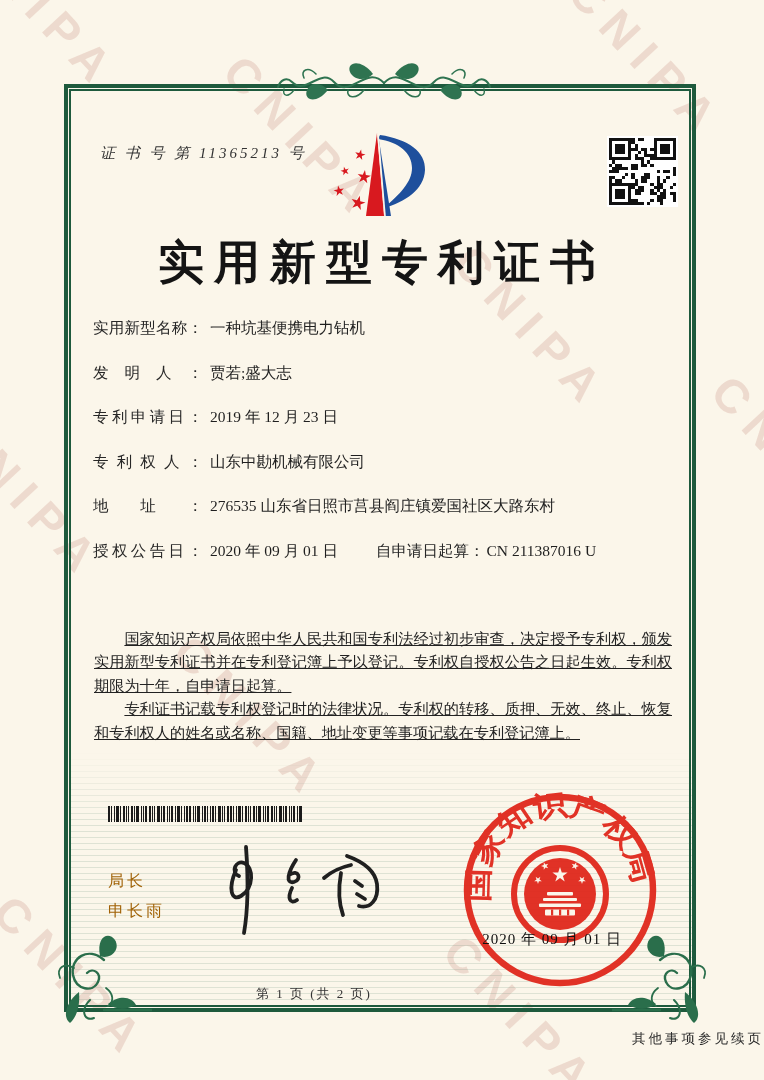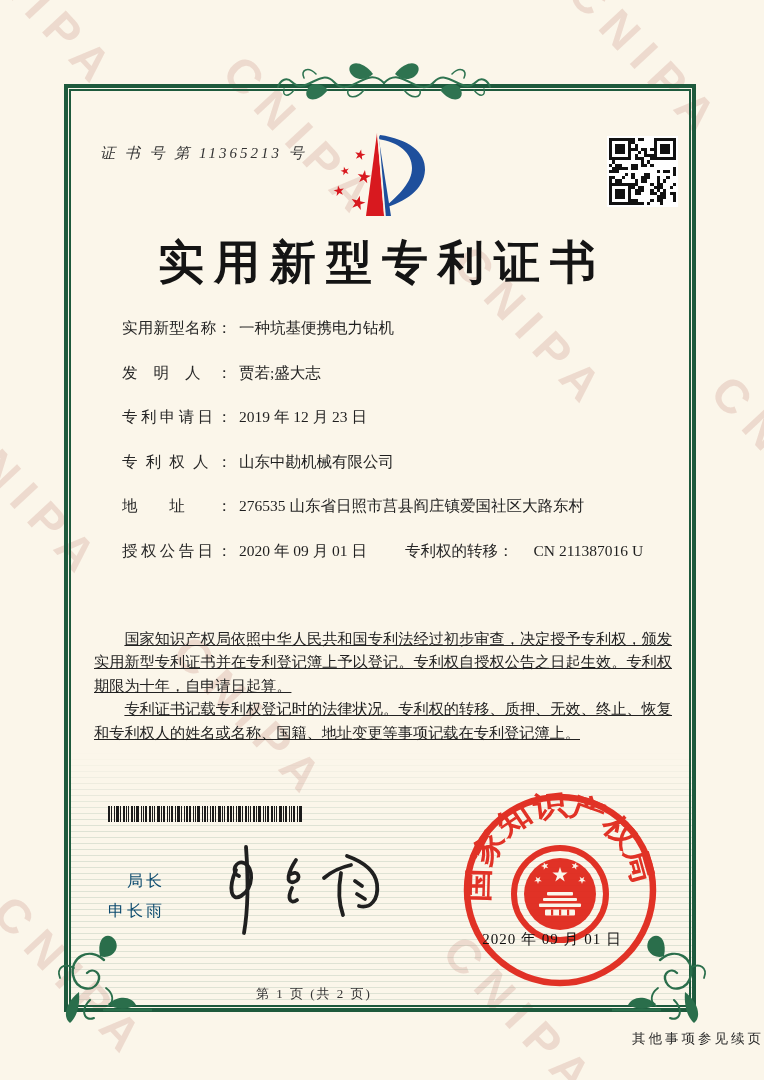--- a/index.html
+++ b/index.html
@@ -45,41 +45,41 @@
   }
   .logo { position:absolute; z-index:3; left:320px; top:130px; width:116px; height:100px; }
   .qr   { position:absolute; z-index:3; left:607px; top:136px; width:71px; height:71px; background:#fff; padding:2px; }
   .qr svg { width:100%; height:100%; fill:#111; shape-rendering:crispEdges; }
 
   .title {
     position:absolute; z-index:3; left:0; top:232px; width:764px; text-align:center;
     font-size:46px; font-weight:bold; letter-spacing:10px; color:#141414;
   }
 
-  .fields { position:absolute; z-index:3; left:122px; top:318px; width:545px; font-size:15.5px; }
+  .fields { position:absolute; z-index:3; left:93px; top:318px; width:545px; font-size:15.5px; }
   .field-row { height:44.6px; position:relative; white-space:nowrap; }
   .field-label {
     display:inline-block; width:110px; text-align:justify; text-align-last:justify;
     vertical-align:top; color:#272727;
   }
   .field-value { margin-left:7px; color:#1f1f1f; }
   .pair2 { position:absolute; left:283px; top:0; }
   .pair2 .plabel { color:#272727; }
-  .pair2 .field-value { margin-left:20px; }
+  .pair2 .field-value { margin-left:2px; }
 
   .paragraphs {
     position:absolute; z-index:3; left:94px; top:627px; width:578px;
     font-size:15.2px; line-height:23.4px; text-align:justify; color:#222;text-decoration:underline;
   }
   .paragraphs p { margin:0; text-indent:2em; }
 
   .barcode { position:absolute; z-index:3; left:108px; top:806px; width:196px; height:16px; }
   .barcode svg { width:100%; height:100%; fill:#1a1a1a; shape-rendering:crispEdges; }
 
-  .officer { position:absolute; z-index:3; left:108px; top:866px; font-size:16px; letter-spacing:3px; line-height:30px; color:#0c4a6e;text-align:right; }
+  .officer { position:absolute; z-index:3; left:108px; top:866px; font-size:16px; letter-spacing:3px; line-height:30px; color:#a16207; }
   .signature { position:absolute; z-index:3; left:208px; top:840px; width:195px; height:98px; }
 
   .seal { position:absolute; z-index:3; left:460px; top:790px; width:200px; height:200px; opacity:0.93; }
   .seal-date {
     position:absolute; z-index:4; left:452px; top:930px; width:200px; text-align:center;
     font-size:15px; letter-spacing:1px; color:#101010;
   }
 
   .page-info { position:absolute; z-index:3; left:0; top:985px; width:628px; text-align:center; font-size:13px; letter-spacing:2px; color:#333; }
   .note      { position:absolute; z-index:3; left:0; top:1030px; width:764px; text-align:right; font-size:13.5px; letter-spacing:3px; color:#2a2a2a; }
@@ -388,21 +388,21 @@
   </div>
   <div class="field-row">
     <span class="field-label">专利权人：</span><span class="field-value">山东中勘机械有限公司</span>
   </div>
   <div class="field-row">
     <span class="field-label">地址：</span><span class="field-value">276535 山东省日照市莒县阎庄镇爱国社区大路东村</span>
   </div>
   <div class="field-row">
     <span class="field-label">授权公告日：</span><span class="field-value">2020 年 09 月 01 日</span>
     <span class="pair2">
-      <span class="plabel">专利权的转移：</span><span class="field-value">CN 211387016 U</span>
+      <span class="plabel">自申请日起算：</span><span class="field-value">CN 211387016 U</span>
     </span>
   </div>
 </div>
 
 <div class="paragraphs">
   <p>国家知识产权局依照中华人民共和国专利法经过初步审查，决定授予专利权，颁发实用新型专利证书并在专利登记簿上予以登记。专利权自授权公告之日起生效。专利权期限为十年，自申请日起算。</p>
   <p>专利证书记载专利权登记时的法律状况。专利权的转移、质押、无效、终止、恢复和专利权人的姓名或名称、国籍、地址变更等事项记载在专利登记簿上。</p>
 </div>
 
 <div class="barcode">

